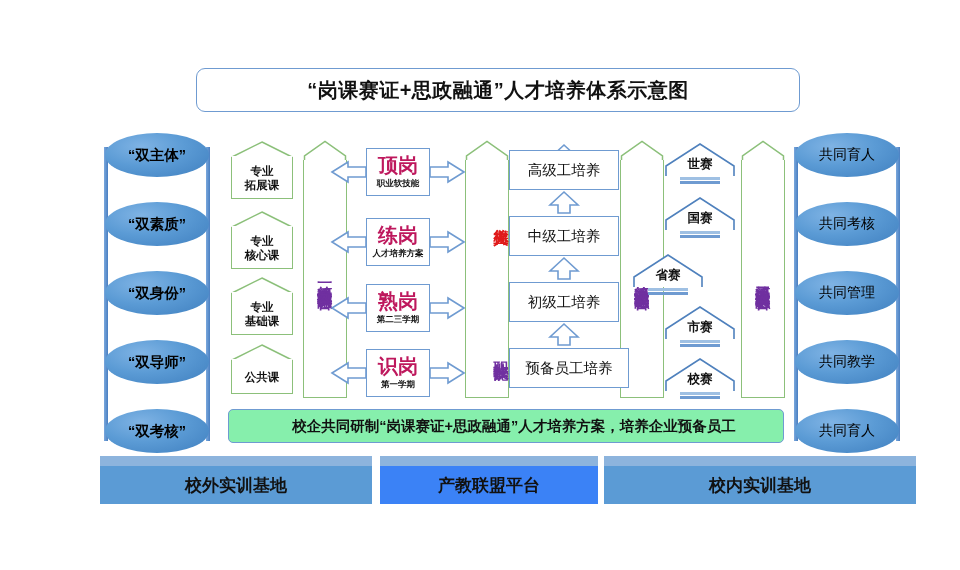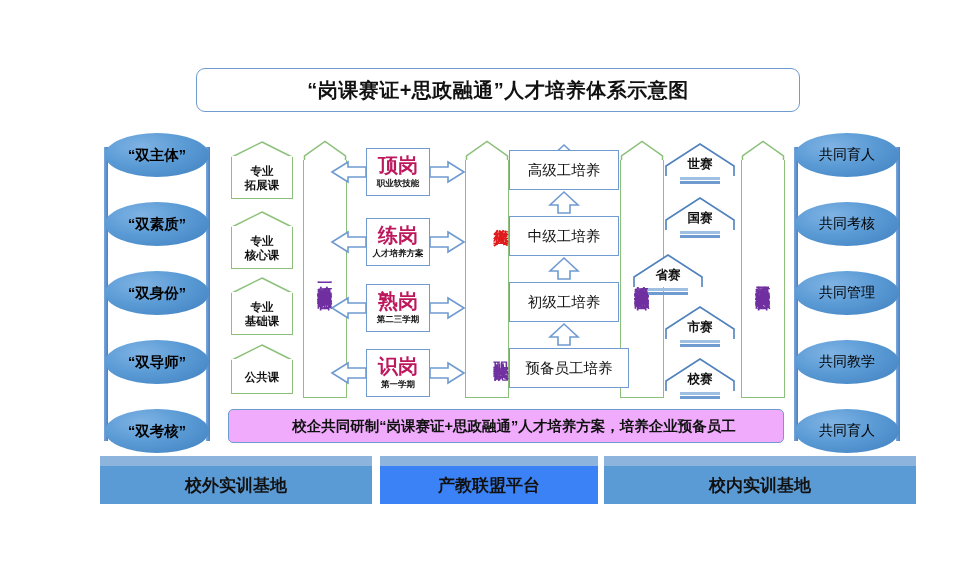--- a/index.html
+++ b/index.html
@@ -80,21 +80,21 @@
   .comp{position:absolute;width:72px;height:48px;}
   .comp .label{
     position:absolute;left:0;right:0;top:12px;height:20px;
     display:flex;align-items:center;justify-content:center;
     font-size:12.5px;font-weight:bold;color:#111;
   }
 
   
   .banner{
     position:absolute;left:228px;top:409px;width:556px;height:34px;
-    border:1.5px solid #6f9bd1;border-radius:5px;background:#f0abfc;
+    border:1.5px solid #6f9bd1;border-radius:5px;background:#86efac;
     display:flex;align-items:center;justify-content:center;box-sizing:border-box;padding-left:16px;
   }
   .banner span{font-size:14.5px;font-weight:bold;color:#111;white-space:nowrap;}
 
   
   .base{position:absolute;height:48px;}
   .base .top{
     position:absolute;left:0;right:0;top:0;height:10px;
     background:#8db4dd;
   }

